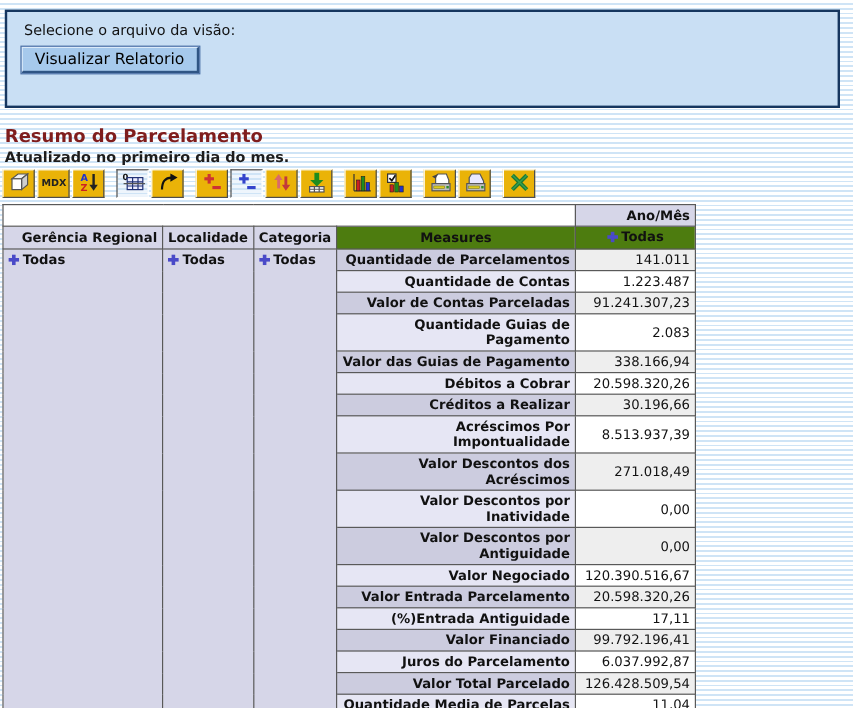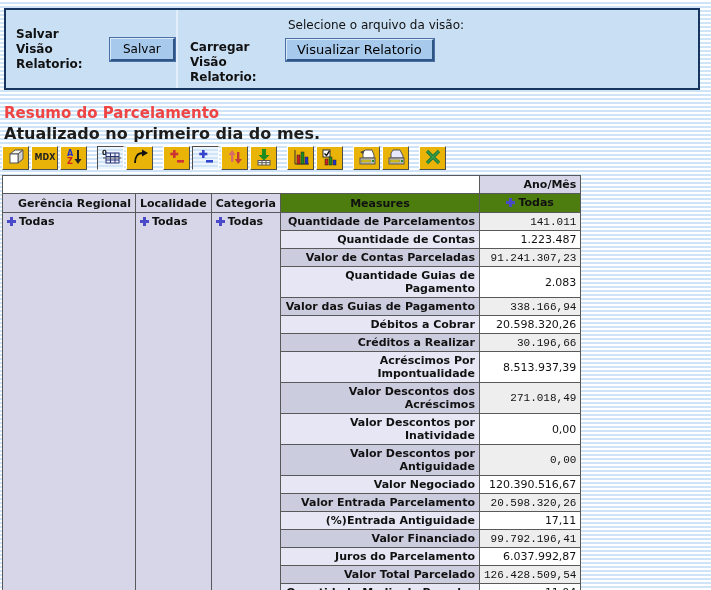--- a/index.html
+++ b/index.html
@@ -50,22 +50,22 @@
     width:182px; height:25px;
     background:linear-gradient(to bottom,#f7f7f7,#dcdcdc);
     border:1px solid #8a8a8a;
     border-radius:2px;
     white-space:nowrap; overflow:hidden;
     cursor:pointer;
   }
   .file-status { font-size:13px; margin-left:8px; white-space:nowrap; }
   .visualizar { margin-top:4px; align-self:flex-start; padding:2px 10px; font-size:13px; }
   
-  .title { margin:14px 0 1px 4px; font-size:15px; font-weight:bold; color:#ef4444; }
-  .subtitle { margin:2px 0 3px 4px; font-size:16px; font-weight:bold; color:#1d1d1d; }
+  .title { margin:14px 0 1px 4px; font-size:15px; font-weight:bold; color:#7f1d1d; }
+  .subtitle { margin:2px 0 3px 4px; font-size:12px; font-weight:bold; color:#1d1d1d; }
   
   .toolbar { display:flex; margin:2px 0 5px 2px; align-items:center; }
   .tb-btn {
     width:27px; height:24px; flex:0 0 27px;
     background:#eab308;
     border-top:1px solid #ffffff;
     border-left:1px solid #ffffff;
     border-right:1px solid #4d4d4d;
     border-bottom:1px solid #4d4d4d;
     margin-right:2px;
@@ -88,35 +88,30 @@
     padding:2px 4px;
     height:18px;
   }
   th.corner { background:#ffffff; }
   .hdr { background:#d6d6e8; font-weight:bold; text-align:right; }
   .hdr-left { background:#4d7c0f; font-weight:bold; text-align:center;margin-left:20px; }
   .dim-cell { background:#d6d6e8; font-weight:bold; vertical-align:top; text-align:left; }
   td.measure { font-weight:bold; text-align:right; }
   td.value { text-align:right; font-weight:normal; }
   tr.odd td.measure { background:#ccccdf; }
-  tr.odd td.value { background:#eeeeee;font-family:Liberation Mono, monospace; }
+  tr.odd td.value { background:#eeeeee; }
   tr.even td.measure { background:#e6e6f4; }
   tr.even td.value { background:#ffffff; }
   .plus { display:inline-block; margin-right:3px; vertical-align:-1px; }
 </style>
 </head>
 <body>
 
 <div class="panel">
-  <div class="panel-left">
-    <span class="lbl">Salvar Visão Relatorio:</span>
-    <button class="btn-blue salvar">Salvar</button>
-  </div>
   <div class="panel-right">
-    <span class="lbl">Carregar Visão Relatorio:</span>
     <div class="load-stack">
       <span class="file-prompt">Selecione o arquivo da visão:</span>
       <button class="btn-blue visualizar">Visualizar Relatorio</button>
     </div>
   </div>
 </div>
 
 <div class="title">Resumo do Parcelamento</div>
 <div class="subtitle">Atualizado no primeiro dia do mes.</div>
 

